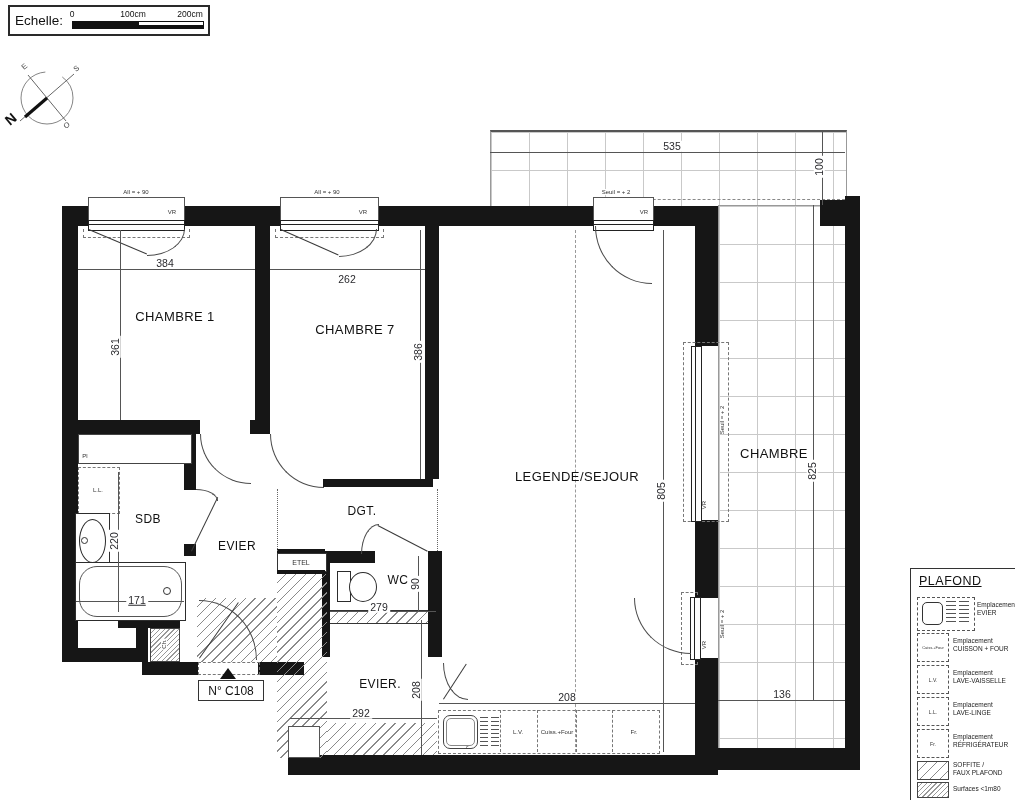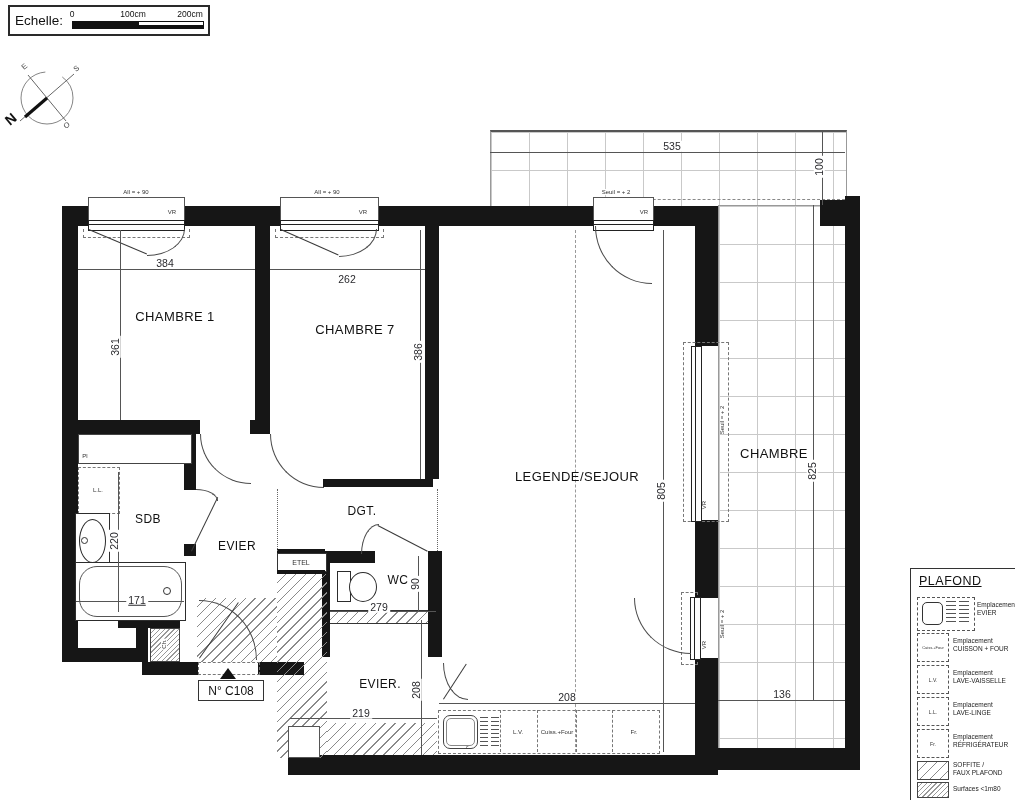--- a/index.html
+++ b/index.html
@@ -229,21 +229,21 @@
   <span class="dlr" style="left:418px;top:352px;">386</span>
   <span class="dlr" style="left:661px;top:491px;">805</span>
   <span class="dlr" style="left:812px;top:471px;">825</span>
   <span class="dl" style="left:782px;top:694px;">136</span>
   <span class="dl" style="left:567px;top:697px;">208</span>
   <span class="dlr" style="left:114px;top:541px;">220</span>
   <span class="dl" style="left:137px;top:600px;text-decoration:underline;">171</span>
   <span class="dlr" style="left:415px;top:584px;">90</span>
   <span class="dl" style="left:379px;top:607px;">279</span>
   <span class="dlr" style="left:416px;top:690px;">208</span>
-  <span class="dl" style="left:361px;top:713px;">219</span>
+  <span class="dl" style="left:361px;top:713px;">292</span>
 
   <span class="room" style="left:175px;top:316px;">CHAMBRE 1</span>
   <span class="room" style="left:355px;top:329px;">CHAMBRE 7</span>
   <span class="room" style="left:577px;top:476px;">LEGENDE/SEJOUR</span>
   <span class="room" style="left:774px;top:453px;">CHAMBRE</span>
   <span class="room sm" style="left:148px;top:519px;">SDB</span>
   <span class="room sm" style="left:237px;top:546px;">EVIER</span>
   <span class="room sm" style="left:362px;top:511px;">DGT.</span>
   <span class="room sm" style="left:398px;top:580px;">WC</span>
   <span class="room sm" style="left:380px;top:684px;">EVIER.</span>

